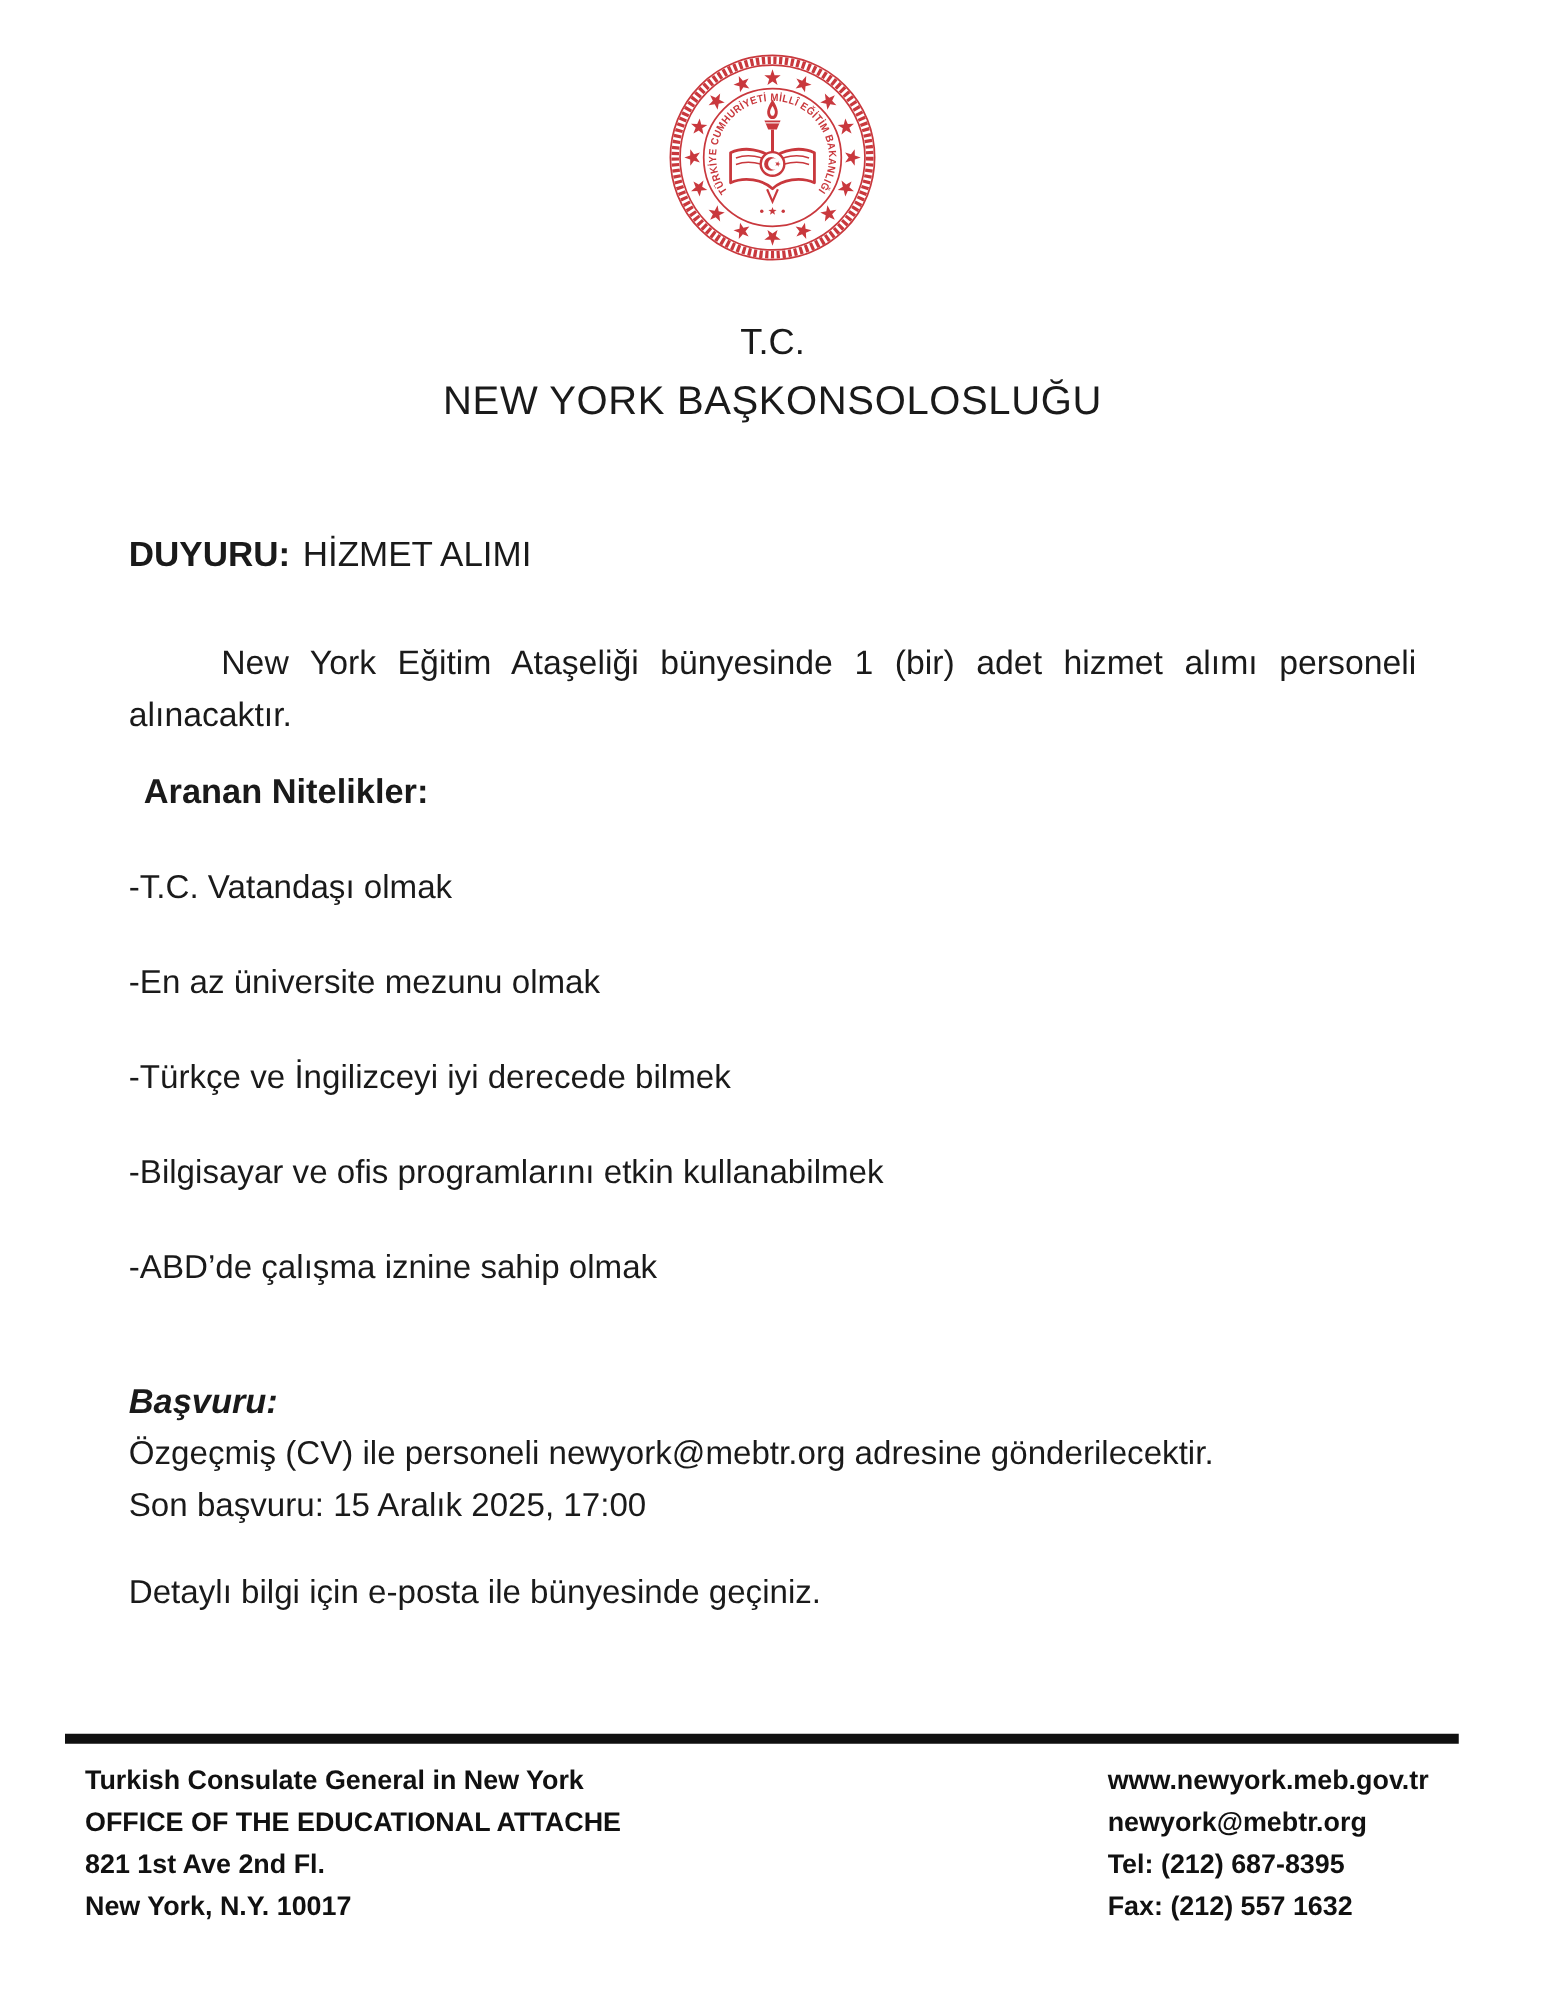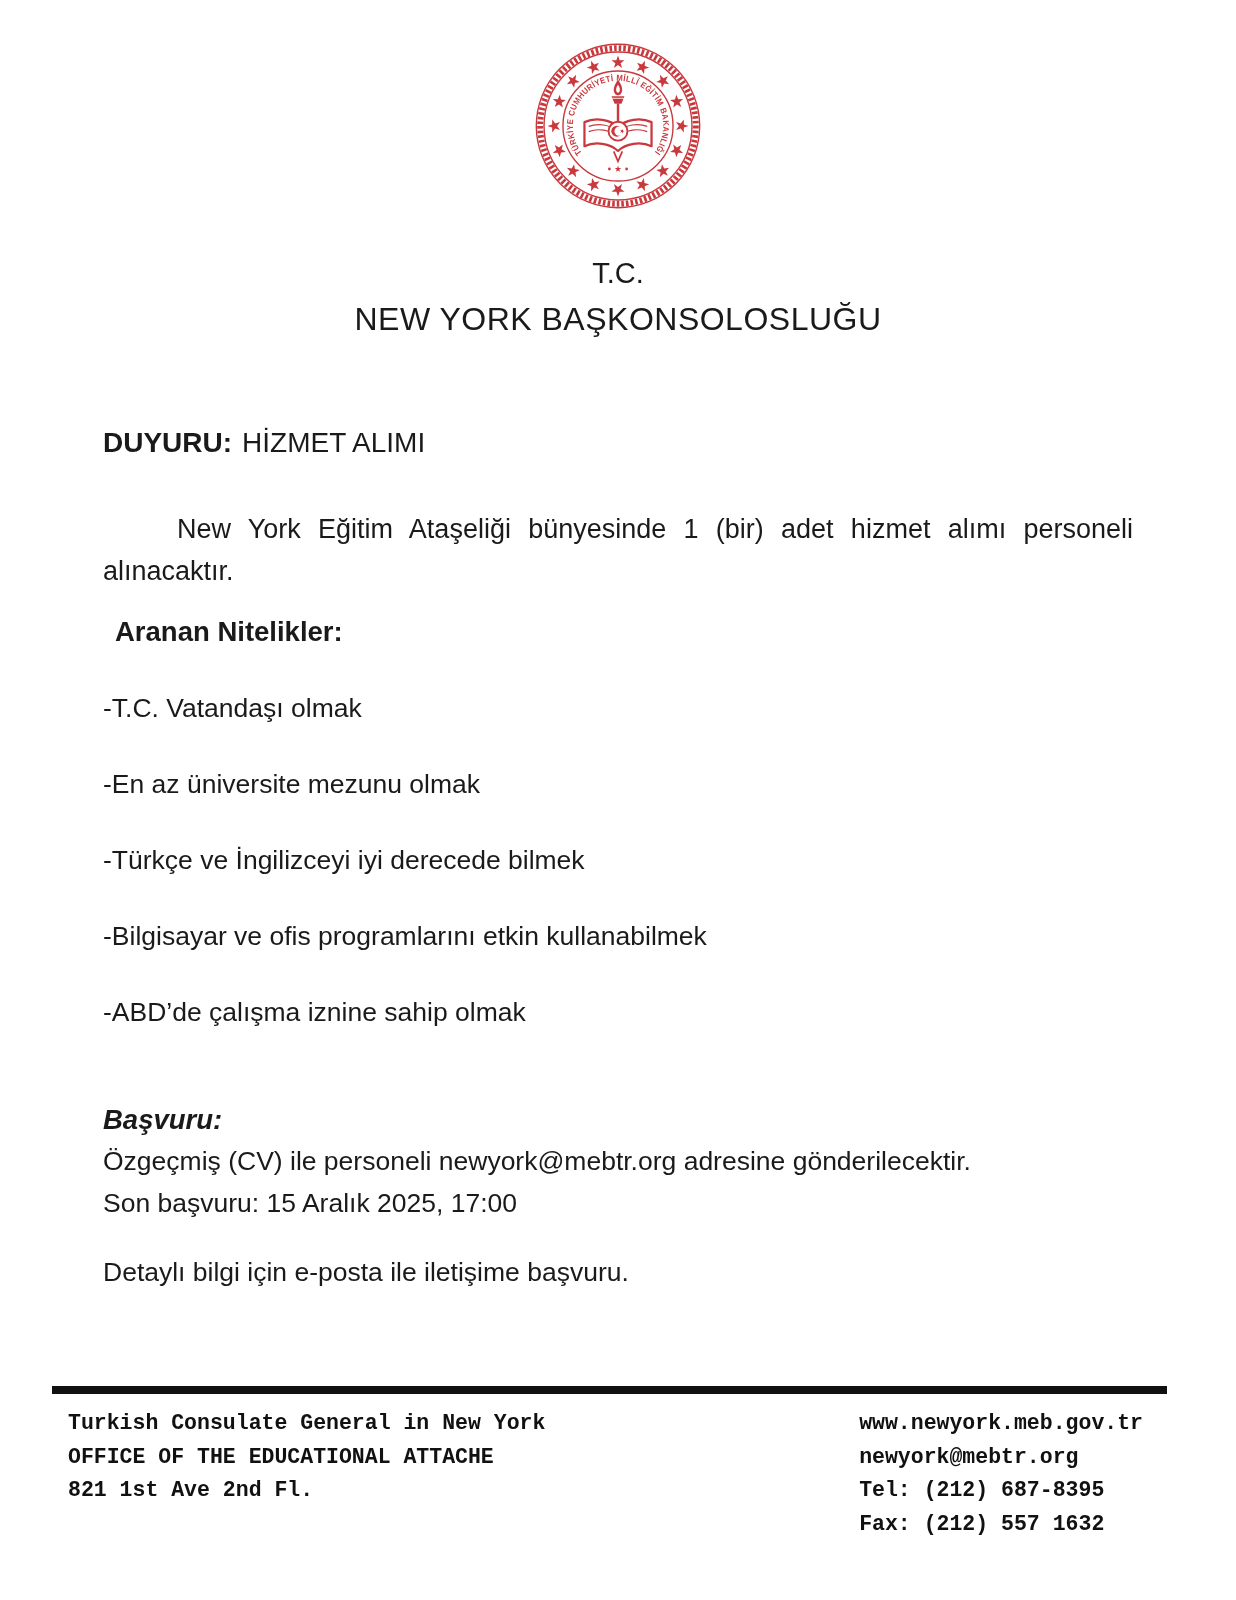--- a/index.html
+++ b/index.html
@@ -43,21 +43,20 @@
     background: #101010;
   }
   .footer {
     display: flex;
     justify-content: space-between;
     padding: 13px 93px 0 68px;
     font-weight: bold;
     font-size: 21.5px;
     line-height: 33.5px;
     color: #111;
-    font-family: Liberation Mono, monospace;
   }
   .footer-right { text-align: left; }
 </style>
 </head>
 <body>
 
 <div class="page">
 
   <div class="seal-wrap">
     <svg width="172" height="172" viewBox="0 0 200 200" aria-hidden="true">
@@ -146,30 +145,31 @@
     <p class="req-item">-T.C. Vatandaşı olmak</p>
     <p class="req-item">-En az üniversite mezunu olmak</p>
     <p class="req-item">-Türkçe ve İngilizceyi iyi derecede bilmek</p>
     <p class="req-item">-Bilgisayar ve ofis programlarını etkin kullanabilmek</p>
     <p class="req-item">-ABD’de çalışma iznine sahip olmak</p>
 
     <p class="apply-heading b">Başvuru:</p>
     <p class="apply-line">Özgeçmiş (CV) ile personeli newyork@mebtr.org adresine gönderilecektir.</p>
     <p class="apply-line">Son başvuru: 15 Aralık 2025, 17:00</p>
 
-    <p class="contact-note">Detaylı bilgi için e-posta ile iletişime başvuru.</p>
+    <p class="contact-note">Detaylı bilgi için e-posta ile bünyesinde geçiniz.</p>
   </div>
 
   <div class="rule"></div>
 
   <div class="footer">
     <div class="footer-left">
       <div>Turkish Consulate General in New York</div>
       <div>OFFICE OF THE EDUCATIONAL ATTACHE</div>
       <div>821 1st Ave 2nd Fl.</div>
+      <div>New York, N.Y. 10017</div>
     </div>
     <div class="footer-right">
       <div>www.newyork.meb.gov.tr</div>
       <div>newyork@mebtr.org</div>
       <div>Tel: (212) 687-8395</div>
       <div>Fax: (212) 557 1632</div>
     </div>
   </div>
 
 </div>

